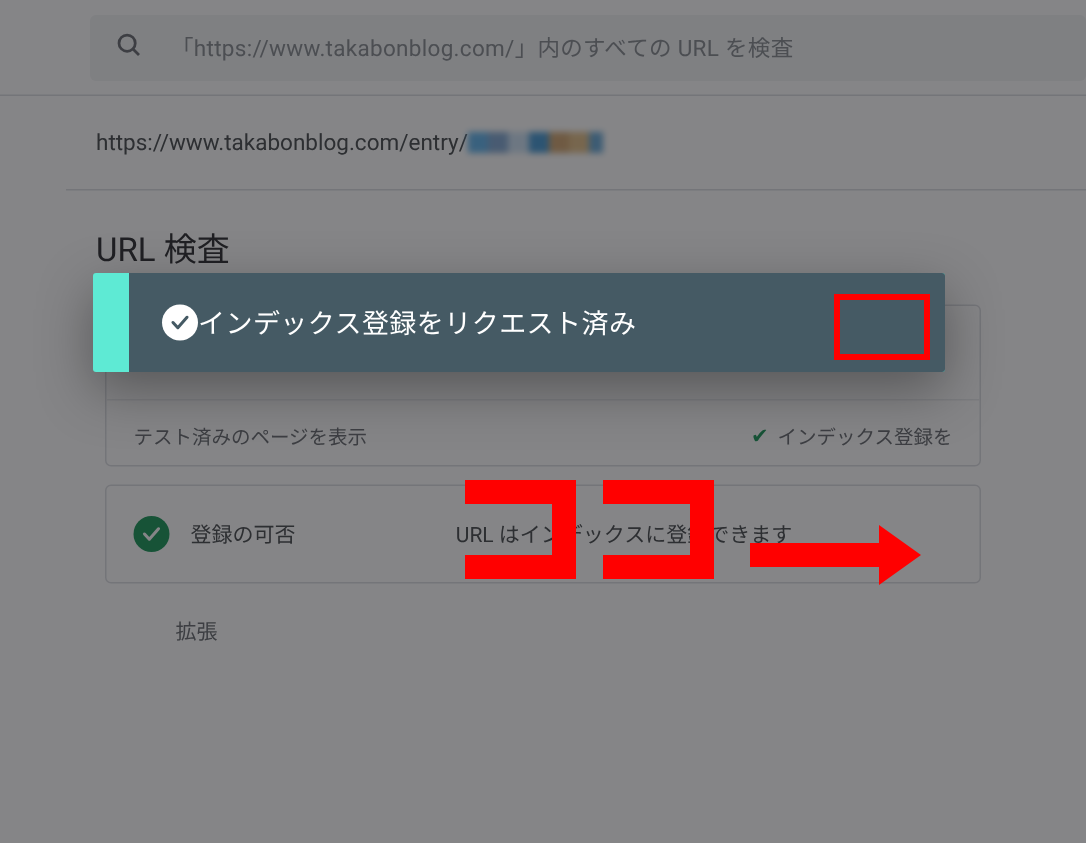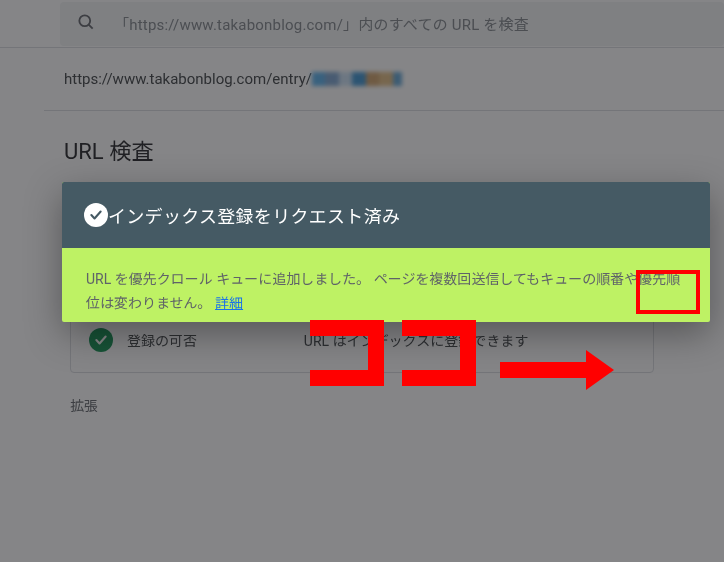--- a/index.html
+++ b/index.html
@@ -8,21 +8,21 @@
     background: #fff;
     width: 724px;
     height: 562px;
     overflow: hidden;
     position: relative;
     font-size: 14px;
     color: #3c4043;
   }
   .topbar {
     background: #fff;
-    height: 48px;
+    height: 64px;
     border-bottom: 1px solid #dadce0;
     display: flex;
     align-items: center;
     padding-left: 60px;
   }
   .searchbox {
     display: flex;
     align-items: center;
     background: #f1f3f4;
     border-radius: 4px;
@@ -72,45 +72,46 @@
   .card-row .textright { flex:1; text-align:center; font-size:14px; color:#3c4043; }
   .card-subrow {
     display:flex;
     align-items:center;
     justify-content:space-between;
     padding: 14px 18px;
     font-size:13px;
     color:#5f6368;
     border-top:1px solid #e8eaed;
   }
-  .ext-label { font-size:14px; color:#5f6368; padding: 10px 70px 0 70px; }
+  .ext-label { font-size:14px; color:#5f6368; padding: 10px 70px 0 70px; margin-left: 47px; }
   .hidden-card { 
     margin: 12px 70px 0 70px;
     background:#fff;
     border:1px solid #dadce0;
     border-radius:4px;
   }
   
   .overlay {
     position:absolute;
     inset:0;
     background: rgba(32,33,36,0.55);
     display:flex;
     align-items:flex-start;
     justify-content:center;
   }
   .modal {
     position:absolute;
     top:182px;
     left:62px;
-    width:648px;
-    background:#bef264;
+    width:568px;
+    background:#5eead4;
     border-radius:2px;
     box-shadow: 0 12px 36px rgba(0,0,0,.35);
     overflow:hidden;
+    padding-left:24px;
   }
   .modal-header {
     background:#455a64;
     color:#fff;
     display:flex;
     align-items:center;
     padding:20px 22px;
   }
   .modal-header .title { font-size:18px; font-weight:400; letter-spacing:.3px; }
   .modal-body {
@@ -240,24 +241,20 @@
 <div class="overlay">
   <div class="modal">
     <div class="modal-header">
       <span class="check-circle white">
         <svg width="14" height="14" viewBox="0 0 24 24" fill="none" stroke="#455a64" stroke-width="3.5" stroke-linecap="round" stroke-linejoin="round">
             <polyline points="4 12 9.5 18 20 6"></polyline>
           </svg>
       </span>
       <span class="title">インデックス登録をリクエスト済み</span>
     </div>
-    <div class="modal-body">
-      <span>URL を優先クロール キューに追加しました。 ページを複数回送信してもキューの順番や優先順位は変わりません。</span>
-      <a href="#">詳細</a>
-    </div>
     <div class="ok-highlight"></div>
   </div>
 </div>
 
 <div class="anno">
   <div class="ko ko1">
     <div class="top"></div>
       <div class="side"></div>
       <div class="bot"></div>
   </div>

